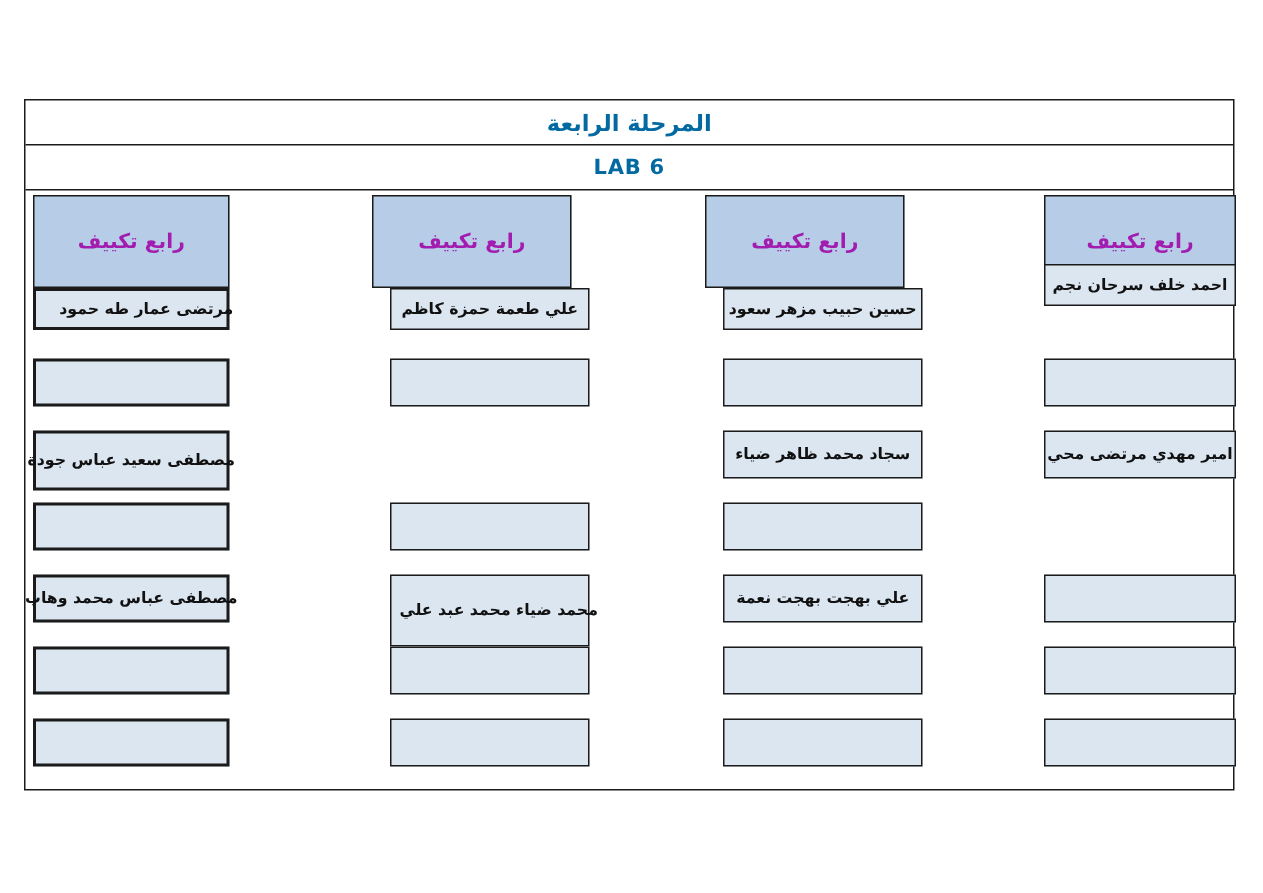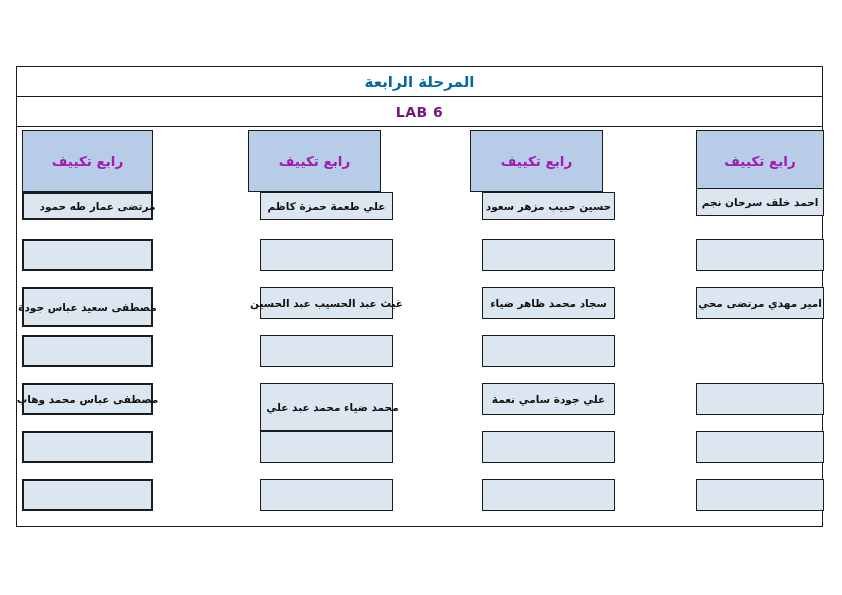--- a/index.html
+++ b/index.html
@@ -12,21 +12,21 @@
     border:1.5px solid #1b1b1b;box-sizing:border-box;background:#ffffff;
   }
   .title-row{
     height:30px;border-bottom:1.5px solid #1b1b1b;box-sizing:border-box;
     display:flex;align-items:center;justify-content:center;
     font-weight:bold;font-size:15px;color:#0369a1;
   }
   .subtitle-row{
     height:30px;border-bottom:1.5px solid #1b1b1b;box-sizing:border-box;
     display:flex;align-items:center;justify-content:center;
-    font-weight:bold;font-size:14px;color:#701a75;letter-spacing:.5px;
+    font-weight:bold;font-size:14px;color:#0369a1;letter-spacing:.5px;
   }
   .columns-area{position:relative;width:100%;height:398px;}
   .col{position:absolute;top:0;height:100%;}
   .hdr{
     position:absolute;left:0;width:100%;box-sizing:border-box;
     background:#b7cce6;border:1.5px solid #1b1b1b;
     display:flex;align-items:center;justify-content:center;
     font-weight:bold;font-size:13.5px;color:#a21caf;direction:rtl;
   }
   .cell{
@@ -54,39 +54,38 @@
         <div class="cell" style="top: 160px; height: 40px;">مصطفى سعيد عباس جودة</div>
         <div class="cell" style="top: 208px; height: 32px;"></div>
         <div class="cell" style="top: 256px; height: 32px;">مصطفى عباس محمد وهاب</div>
         <div class="cell" style="top: 304px; height: 32px;"></div>
         <div class="cell" style="top: 352px; height: 32px;"></div>
       </div>
       <div class="col col-1" style="left: 231px; width: 133px;">
         <div class="hdr" style="top: 3px; height: 62px;">رابع تكييف</div>
         <div class="cell" style="top: 65px; height: 28px;">علي طعمة حمزة كاظم</div>
         <div class="cell" style="top: 112px; height: 32px;"></div>
-        <div class="cell" style="top: 160px; height: 32px;">غيث عبد الحسيب عبد الحسين</div>
         <div class="cell" style="top: 208px; height: 32px;"></div>
         <div class="cell" style="top: 256px; height: 48px; padding-left: 12px;">محمد ضياء محمد عبد علي</div>
         <div class="cell" style="top: 304px; height: 32px;"></div>
         <div class="cell" style="top: 352px; height: 32px;"></div>
       </div>
       <div class="col col-2" style="left: 453px; width: 133px;">
         <div class="hdr" style="top: 3px; height: 62px;">رابع تكييف</div>
         <div class="cell" style="top: 65px; height: 28px;">حسين حبيب مزهر سعود</div>
         <div class="cell" style="top: 112px; height: 32px;"></div>
         <div class="cell" style="top: 160px; height: 32px;">سجاد محمد ظاهر ضياء</div>
         <div class="cell" style="top: 208px; height: 32px;"></div>
-        <div class="cell" style="top: 256px; height: 32px;">علي جودة سامي نعمة</div>
+        <div class="cell" style="top: 256px; height: 32px;">علي بهجت بهجت نعمة</div>
         <div class="cell" style="top: 304px; height: 32px;"></div>
         <div class="cell" style="top: 352px; height: 32px;"></div>
       </div>
       <div class="col col-3" style="left: 679px; width: 128px;">
         <div class="hdr" style="top: 3px; height: 62px;">رابع تكييف</div>
-        <div class="cell" style="top: 61px; height: 28px;">احمد خلف سرحان نجم</div>
+        <div class="cell" style="top: 49px; height: 28px;">احمد خلف سرحان نجم</div>
         <div class="cell" style="top: 112px; height: 32px;"></div>
         <div class="cell" style="top: 160px; height: 32px;">امير مهدي مرتضى محي</div>
         <div class="cell" style="top: 256px; height: 32px;"></div>
         <div class="cell" style="top: 304px; height: 32px;"></div>
         <div class="cell" style="top: 352px; height: 32px;"></div>
       </div>
     </div>
 </div>
 
 </body></html>

